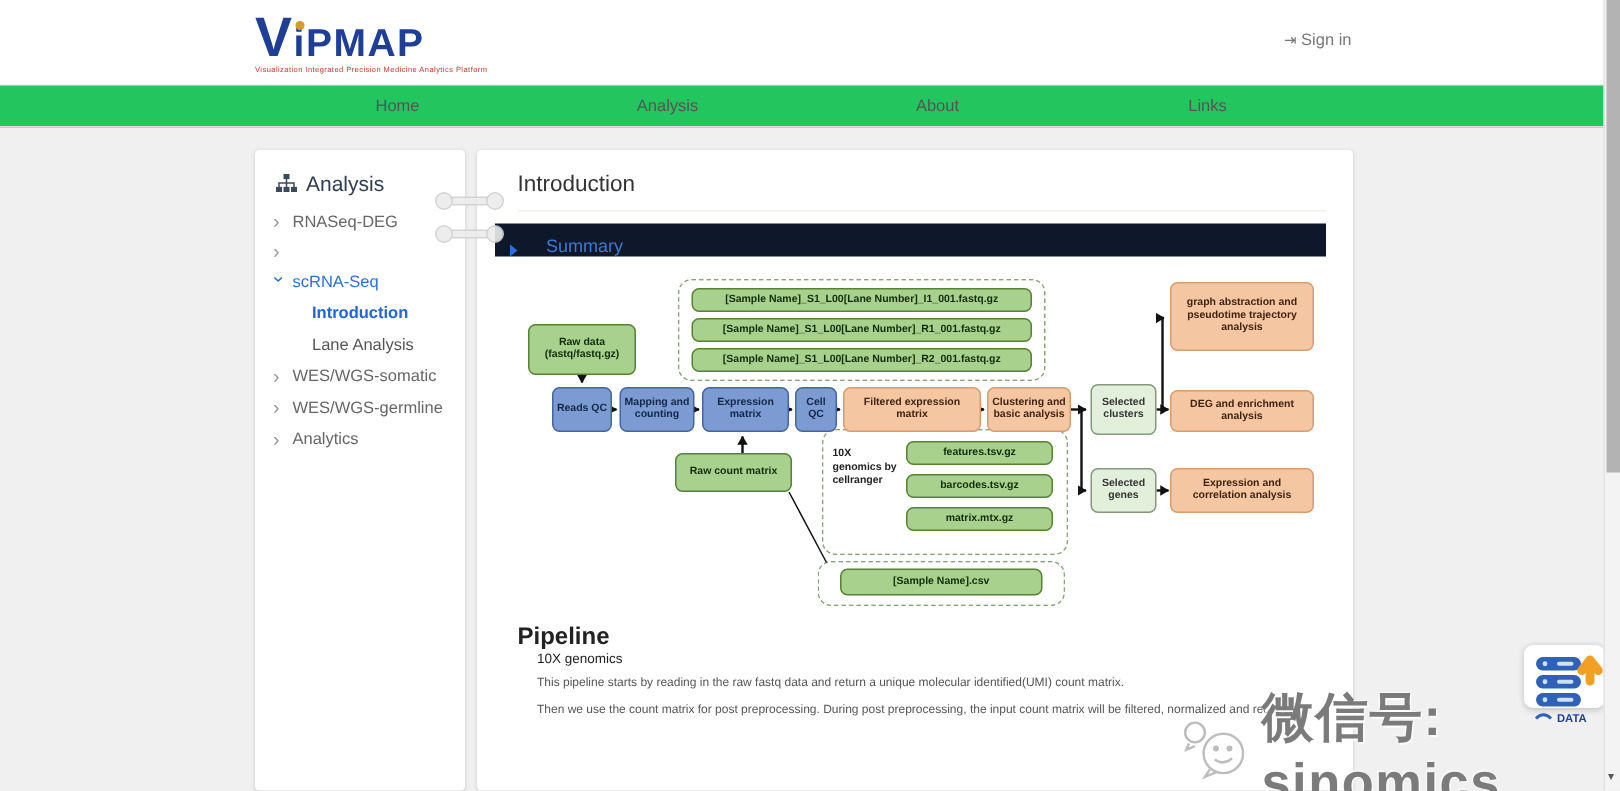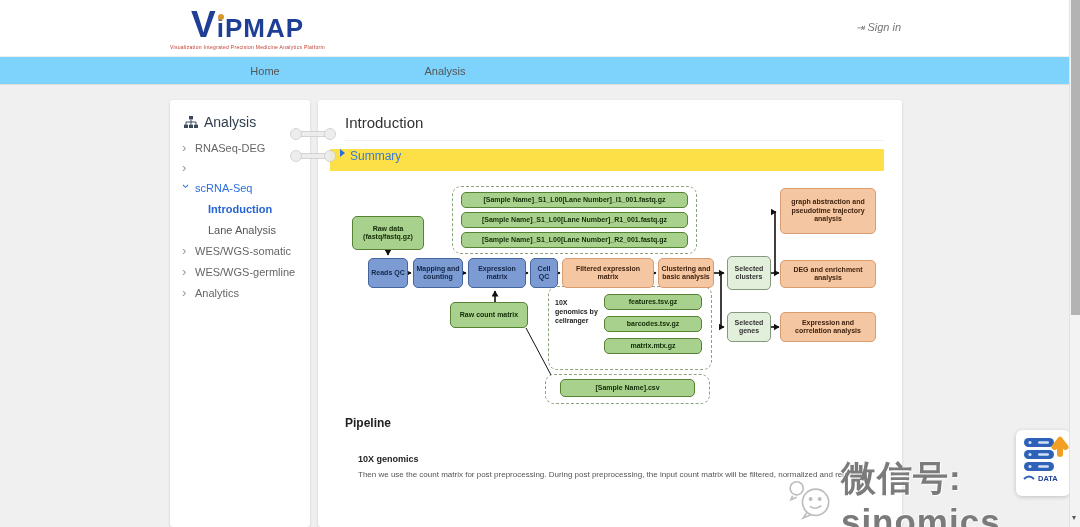--- a/index.html
+++ b/index.html
@@ -2,33 +2,33 @@
 <html><head>
 <meta charset="utf-8">
 <style>
   * { margin:0; padding:0; box-sizing:border-box; }
   html,body { width:1080px; height:527px; overflow:hidden; background:#f0f0f1;
               font-family:"Liberation Sans", sans-serif; }
 
   
   .header { position:absolute; left:0; top:0; width:1080px; height:57px; background:#fff;
             border-bottom:1px solid #eee; z-index:3; }
-  .logo { position:absolute; left:170px; top:4px; cursor:pointer;text-align:center; }
+  .logo { position:absolute; left:170px; top:4px; cursor:pointer; }
   .logo-line { color:#1f3f97; font-weight:bold; letter-spacing:1px; }
   .logo-v { font-size:37px; }
   .logo-i { font-size:26px; position:relative; }
   .logo-i::after { content:""; position:absolute; left:1px; top:1px; width:6px; height:6px;
                    border-radius:50%; background:#d99a2b; }
   .logo-rest { font-size:26px; }
   .logo-tag { font-size:5px; color:#c0392b; letter-spacing:.3px; margin-top:-2px; }
-  .signin { position:absolute; left:856px; top:21px; font-size:11px; color:#777; cursor:pointer;font-style:italic; }
+  .signin { position:absolute; left:856px; top:21px; font-size:11px; color:#777; cursor:pointer; }
   .signin .ic { font-size:10px; color:#777; margin-right:3px; }
 
   
-  .nav { position:absolute; left:0; top:57px; width:1080px; height:28px; background:#7dd3fc;
+  .nav { position:absolute; left:0; top:57px; width:1080px; height:28px; background:#22c55e;
          border-bottom:1px solid #ddd; z-index:3; }
   .nav-inner { position:absolute; left:175px; top:0; width:720px; height:28px; display:flex; }
   .nav-item { width:180px; text-align:center; line-height:28px; font-size:11px; color:#555; cursor:pointer; }
 
   
   .card { position:absolute; background:#fff; border-radius:3px;
           box-shadow:0 1px 3px rgba(0,0,0,.15); }
   .sidebar { left:170px; top:100px; width:140px; height:427px; padding:12px 8px; }
   .main { left:318px; top:100px; width:584px; height:427px; }
 
@@ -39,53 +39,53 @@
              margin:0 0 9px 4px; cursor:pointer; }
   .chev { color:#999; font-size:13px; line-height:10px; width:8px; display:inline-block; }
   .chev.open { transform:rotate(90deg); }
   .sb-item.active, .sb-item.active .chev { color:#2a6fdb; }
   .sb-sub { margin:0 0 9px 30px; font-size:11px; color:#555; cursor:pointer; }
   .sb-sub.current { color:#2464d4; font-weight:bold; }
 
   
   .page-title { font-size:15px; color:#333; margin:14px 18px 0 27px; padding-bottom:9px;
                 border-bottom:1px solid #f0f0f0; }
-  .summary-bar { margin:8px 18px 0 12px; height:22px; background:#fde047; display:flex;
-                 align-items:flex-start; gap:5px; padding-left:10px; cursor:pointer; }
+  .summary-bar { margin:8px 18px 0 12px; height:22px; background:#0f172a; display:flex;
+                 align-items:flex-end; gap:19px; padding-left:10px; cursor:pointer; }
   .tri { width:0; height:0; border-left:5px solid #2a6fdb; border-top:4px solid transparent;
          border-bottom:4px solid transparent; }
   .summary-label { font-size:12px; color:#3a7bd5; }
   .para { font-size:8px; color:#555; line-height:1.65; margin:8px 30px 0 27px; }
 
   
   .diagram { position:relative; margin:9px 0 0 22px; width:548px; height:228px; }
   .dbox { position:absolute; border:1px solid; border-radius:5px; display:flex; align-items:center;
           justify-content:center; text-align:center; font-weight:bold; font-size:7px;
           line-height:1.2; padding:1px 2px; }
   .green  { background:#a9d18e; border-color:#568233; color:#122b05; }
   .lgreen { background:#e2efda; border-color:#85977c; color:#333; }
   .blue   { background:#7b9bd2; border-color:#44669e; color:#132647; }
   .orange { background:#f4c7a2; border-color:#d79c6f; color:#40220f; }
   .dashc  { position:absolute; border:1.3px dashed #8aa37a; border-radius:9px; }
   .tenx-label { position:absolute; font-weight:bold; font-size:7px; color:#222; text-align:left;
                 line-height:1.3; }
   .connectors { position:absolute; left:0; top:0; pointer-events:none; }
 
   
-  .pl-h  { font-size:12px; font-weight:bold; color:#222; margin:8px 0 0 27px; }
-  .pl-sh { font-size:9px;  font-weight:bold; color:#222; margin:24px 0 0 40px; }
+  .pl-h  { font-size:16px; font-weight:bold; color:#222; margin:8px 0 0 27px; }
+  .pl-sh { font-size:9px;  font-weight:normal; color:#222; margin:0 0 0 40px; }
   .pl-p  { font-size:8px; color:#555; line-height:1.6; margin:5px 30px 0 40px; }
 
   
   .chainlink { position:absolute; z-index:6; opacity:.9; }
   .watermark { position:absolute; left:786px; top:455px; z-index:7; display:flex;
                align-items:center; gap:4px; }
   .wm-text { font-size:35px; font-weight:bold; color:rgba(100,100,100,.85); letter-spacing:1px;
              text-shadow:1px 1px 0 rgba(255,255,255,.9), -1px -1px 0 rgba(255,255,255,.5); }
-  .data-widget { position:absolute; left:1016px; top:430px; width:54px; height:66px; background:#fff;
+  .data-widget { position:absolute; left:1016px; top:430px; width:54px; height:42px; background:#fff;
                  border-radius:6px; box-shadow:0 1px 4px rgba(0,0,0,.2); z-index:8; cursor:pointer; }
 
   
   .scroll-track { position:absolute; right:0; top:0; width:11px; height:527px; background:#f3f3f3;
                   border-left:1px solid #e2e2e2; z-index:9; }
   .scroll-thumb { position:absolute; left:1px; top:0; width:9px; height:315px; background:#b3b3b3; }
   .scroll-arrow { position:absolute; left:2px; top:513px; font-size:8px; color:#555; }
 </style>
 </head>
 <body>
@@ -97,20 +97,22 @@
   </div>
   <div class="signin">
     <span class="ic">⇥</span><span>Sign in</span>
   </div>
 </div>
 
 <div class="nav">
   <div class="nav-inner">
     <div class="nav-item">Home</div>
     <div class="nav-item">Analysis</div>
+    <div class="nav-item">About</div>
+    <div class="nav-item">Links</div>
   </div>
 </div>
 
 <div class="card sidebar">
   <div class="sb-title">
     <svg width="14" height="13" viewBox="0 0 14 13">
       <rect x="5" y="0" width="4" height="3.4" fill="#3a4a5c"></rect>
       <rect x="0" y="8.6" width="4" height="3.4" fill="#3a4a5c"></rect>
       <rect x="5" y="8.6" width="4" height="3.4" fill="#3a4a5c"></rect>
       <rect x="10" y="8.6" width="4" height="3.4" fill="#3a4a5c"></rect>
@@ -214,20 +216,21 @@
     <div class="dbox green" style="left:110px; top:122px; width:78px; height:26px;">Raw count matrix</div>
     <div class="tenx-label" style="left:215px; top:118px; width:46px;">10X genomics by cellranger</div>
     <div class="dbox green" style="left:264px; top:114px; width:98px; height:16px;">features.tsv.gz</div>
     <div class="dbox green" style="left:264px; top:136px; width:98px; height:16px;">barcodes.tsv.gz</div>
     <div class="dbox green" style="left:264px; top:158px; width:98px; height:16px;">matrix.mtx.gz</div>
     <div class="dbox green" style="left:220px; top:199px; width:135px; height:18px;">[Sample Name].csv</div>
   </div>
 
   <div class="pl-h">Pipeline</div>
   <div class="pl-sh">10X genomics</div>
+  <div class="pl-p">This pipeline starts by reading in the raw fastq data and return a unique molecular identified(UMI) count matrix.</div>
   <div class="pl-p">Then we use the count matrix for post preprocessing. During post preprocessing, the input count matrix will be filtered, normalized and reduced</div>
 </div>
 
 <div class="watermark">
   <svg width="62" height="52" viewBox="0 0 62 52">
     <g stroke="#9a9a9a" stroke-width="2" fill="none" opacity="0.65">
       <circle cx="13" cy="13" r="8"></circle>
       <path d="M8 22 L6 27 L13 24"></path>
       <circle cx="36" cy="30" r="16"></circle>
       <circle cx="30" cy="26" r="1.4" fill="#9a9a9a"></circle>

